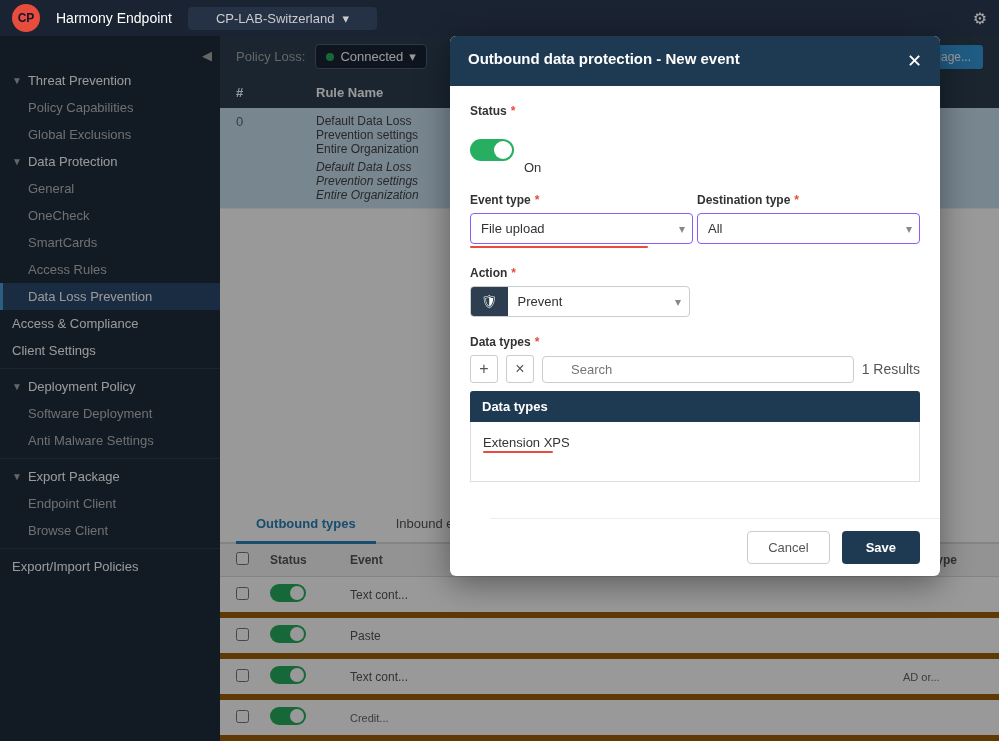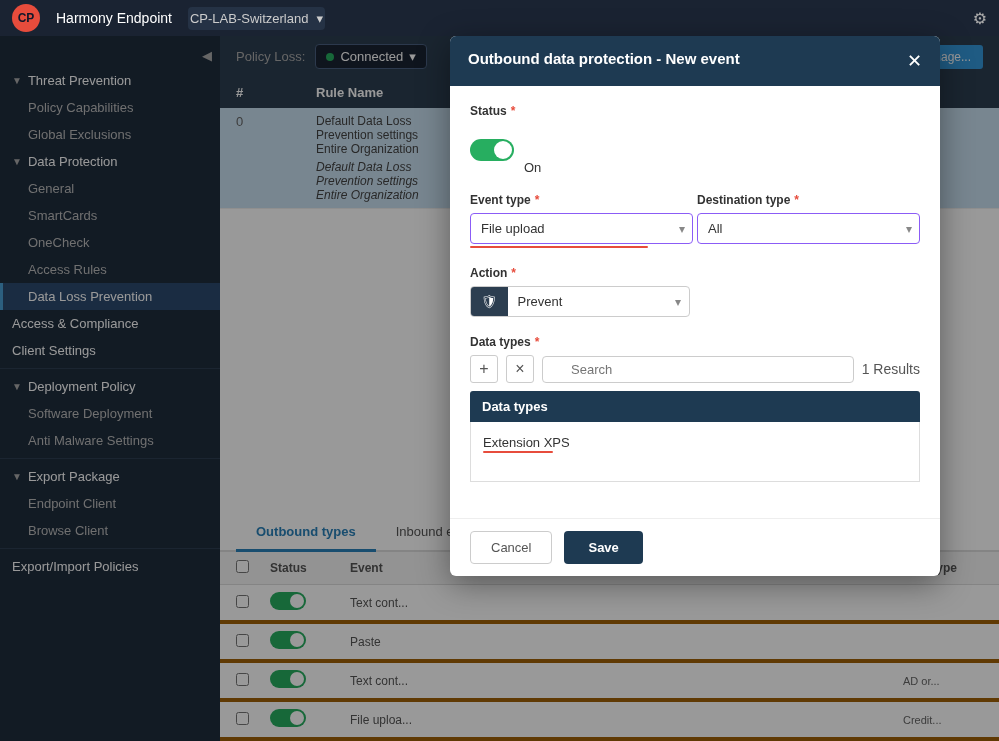--- a/index.html
+++ b/index.html
@@ -16,21 +16,21 @@
       color: #ccc;
     }
     .top-bar-logo {
       width: 28px; height: 28px;
       background: #e74c3c;
       border-radius: 50%;
       display: flex; align-items: center; justify-content: center;
       color: #0f172a; font-weight: bold; font-size: 12px;
     }
     .top-bar-title { color: #fff; font-size: 14px; font-weight: 500; }
-    .top-bar-center { display: flex; align-items: center; gap: 8px; background: #253245; padding: 4px 2px; border-radius: 4px; color: #ccc; font-size: 13px; }
+    .top-bar-center { display: flex; align-items: center; gap: 8px; background: #253245; padding: 4px 28px; border-radius: 4px; color: #ccc; font-size: 13px; }
     .top-bar-right { margin-left: auto; }
     .gear-icon { color: #aaa; font-size: 16px; cursor: pointer; }
 
     
     .main-layout { display: flex; height: calc(741px - 36px); }
 
     
     .sidebar {
       width: 220px;
       background: #1e2d3d;
@@ -140,21 +140,21 @@
       font-size: 12px; font-weight: 600; color: #555;
       gap: 10px; align-items: center;
     }
     .events-table-header .chk-col { width: 24px; }
     .events-table-header .status-col { width: 70px; }
     .events-table-header .event-col { flex: 1; }
     .events-table-header .dtype-col { width: 80px; }
 
     .events-row {
       display: flex; padding: 7px 16px;
-      border-bottom: 4px solid #a16207;
+      border-bottom: 6px solid #a16207;
       font-size: 12px; color: #444;
       gap: 10px; align-items: center;
     }
     .events-row .chk-col { width: 24px; }
     .events-row .status-col { width: 70px; }
     .events-row .event-col { flex: 1; color: #555; }
     .events-row .dtype-col { width: 80px; font-size: 11px; color: #666; }
 
     .toggle-on {
       width: 36px; height: 18px;
@@ -320,22 +320,23 @@
     .dt-item {
       font-size: 13px; color: #333; padding: 3px 0;
     }
     .dt-underline-red {
       height: 2px; background: #e74c3c; width: 70px; border-radius: 1px; margin-top: 1px;
     }
 
     
     .modal-footer {
       padding: 12px 20px;
-      display: flex; gap: 12px;
+      display: flex; justify-content: flex-end; gap: 12px;
       border-top: 1px solid #eee;
+      margin-left: 40px;
     }
     .btn-cancel {
       padding: 8px 20px; border: 1px solid #ccc; border-radius: 4px;
       background: #fff; color: #555; cursor: pointer; font-size: 13px;
     }
     .btn-save {
       padding: 8px 24px; border: none; border-radius: 4px;
       background: #1e3a52; color: #fff; cursor: pointer; font-size: 13px; font-weight: 600;
     }
 
@@ -380,24 +381,24 @@
     </div>
 
     <div class="sidebar-section-header">
       <span class="arrow">▼</span>
       <span>Data Protection</span>
     </div>
     <div class="sidebar-item">
       <span>General</span>
     </div>
     <div class="sidebar-item">
+      <span>OneCheck</span>
+    </div>
+    <div class="sidebar-item">
       <span>SmartCards</span>
-    </div>
-    <div class="sidebar-item">
-      <span>OneCheck</span>
     </div>
     <div class="sidebar-item">
       <span>Access Rules</span>
     </div>
     <div class="sidebar-item active">
       <span>Data Loss Prevention</span>
     </div>
 
     <div class="sidebar-section-header">
       <span>Access &amp; Compliance</span>
@@ -503,21 +504,20 @@
       </div>
       <div class="events-row">
         <div class="chk-col"><input type="checkbox" style=""></div>
         <div class="status-col"><div class="toggle-on"></div></div>
         <div class="event-col">Text cont...</div>
         <div class="dtype-col">AD or...</div>
       </div>
       <div class="events-row">
         <div class="chk-col"><input type="checkbox" style=""></div>
         <div class="status-col"><div class="toggle-on"></div></div>
-        <div class="event-col">File uploa...</div>
         <div class="dtype-col">Credit...</div>
       </div>
     </div>
   </div>
 </div>
 
 <div class="modal-backdrop"></div>
 
 <div class="modal">
   <div class="modal-header">

